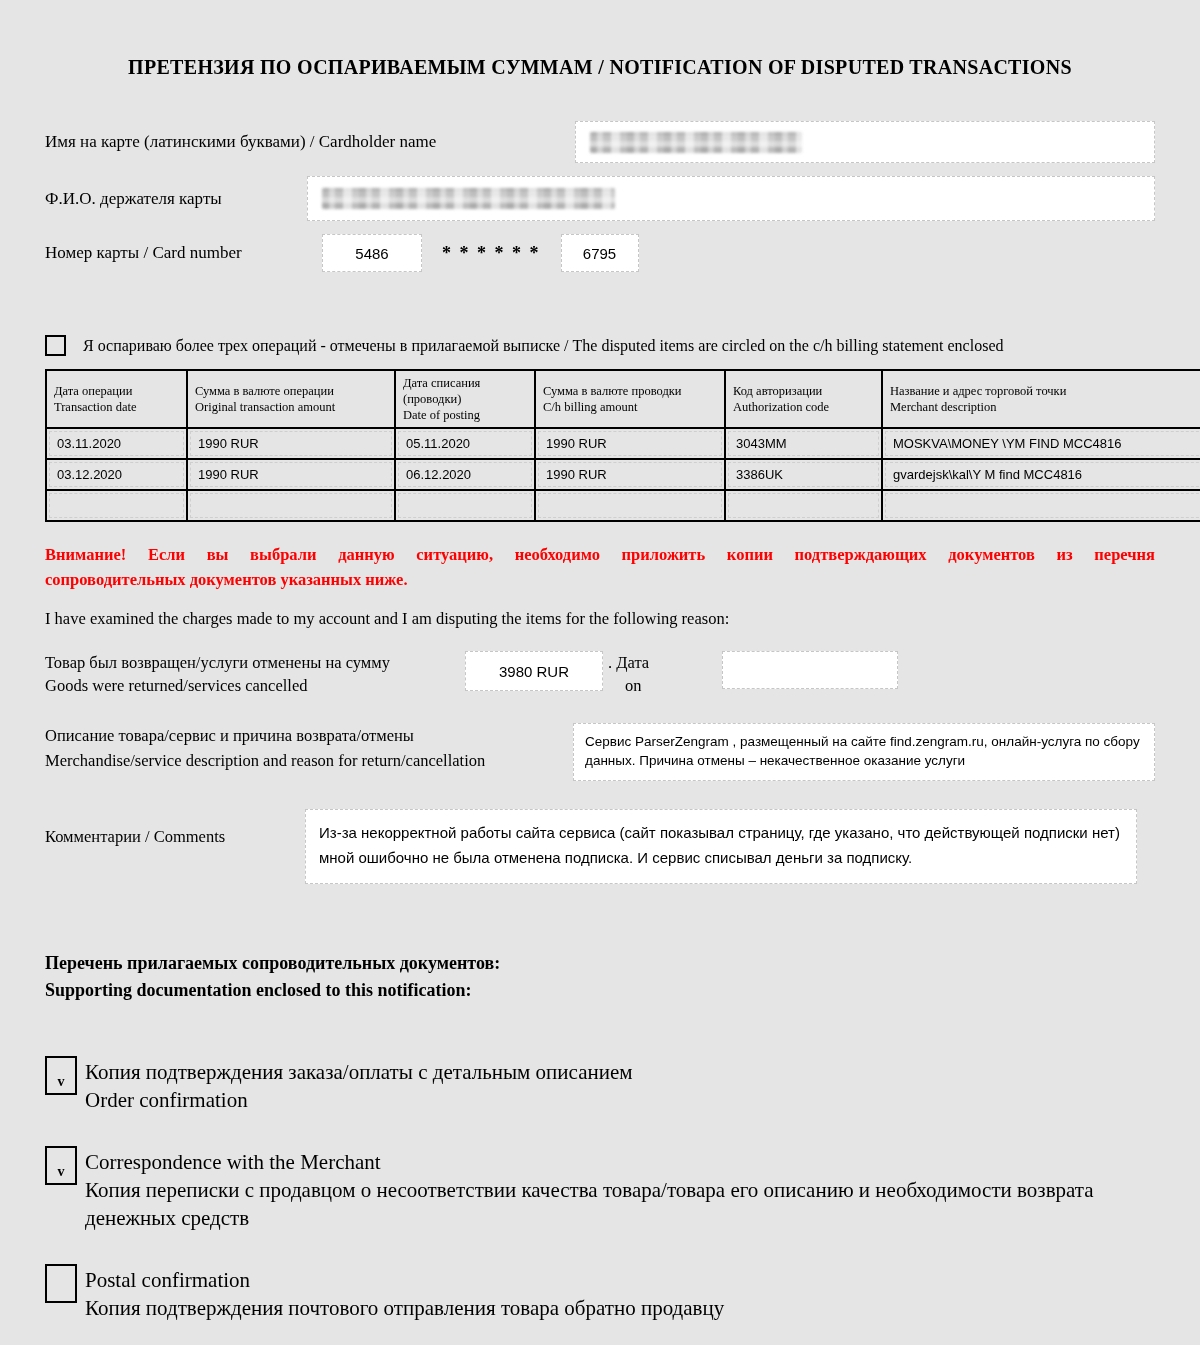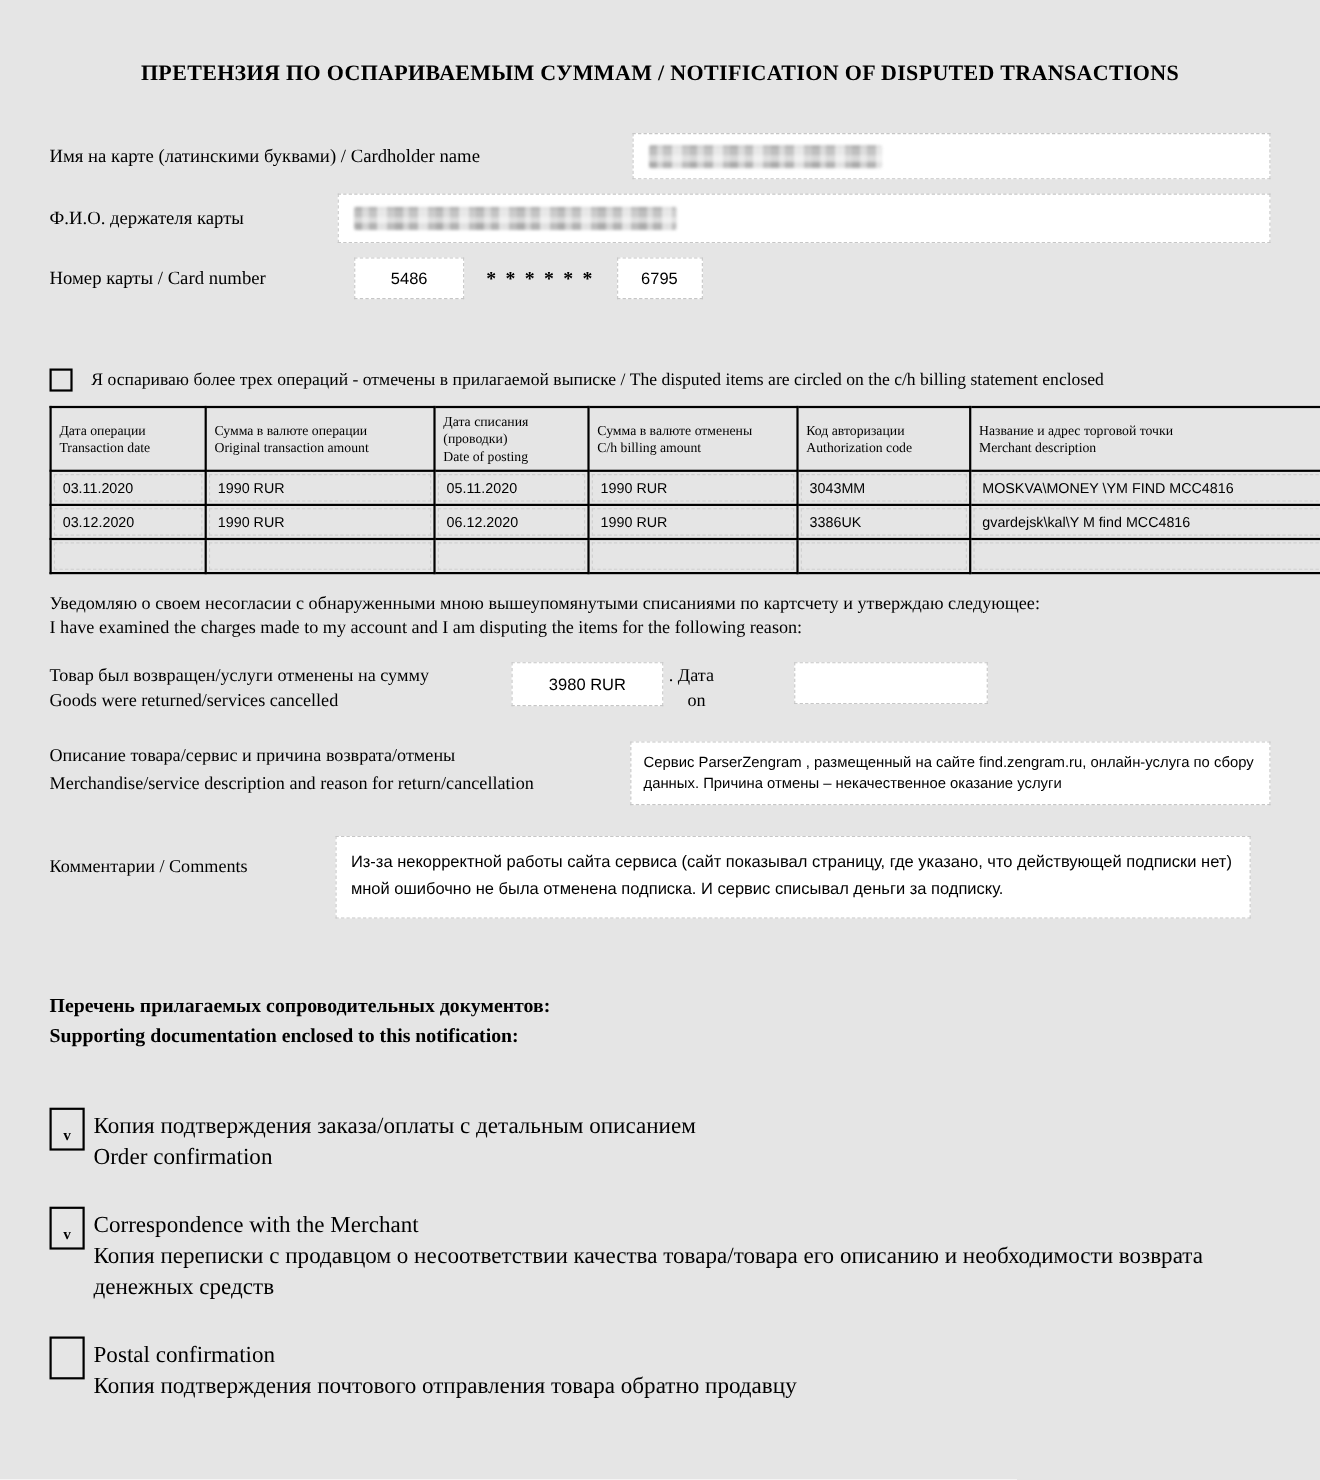--- a/index.html
+++ b/index.html
@@ -132,21 +132,21 @@
       </th>
       <th class="c2">
         <div>Сумма в валюте операции</div>
         <div>Original transaction amount</div>
       </th>
       <th class="c3">
         <div>Дата списания (проводки)</div>
         <div>Date of posting</div>
       </th>
       <th class="c4">
-        <div>Сумма в валюте отменены</div>
+        <div>Сумма в валюте проводки</div>
         <div>C/h billing amount</div>
       </th>
       <th class="c5">
         <div>Код авторизации</div>
         <div>Authorization code</div>
       </th>
       <th class="c6">
         <div>Название и адрес торговой точки</div>
         <div>Merchant description</div>
       </th>
@@ -207,23 +207,26 @@
       <td>
             <div class="cellbox"></div>
           </td>
       <td>
             <div class="cellbox"></div>
           </td>
     </tr>
   </tbody>
     </table>
 
+  <div class="warning">
+    <div class="l1">Внимание! Если вы выбрали данную ситуацию, необходимо приложить копии подтверждающих документов из перечня</div>
+    <div class="l2">сопроводительных документов указанных ниже.</div>
+  </div>
 
   <div class="statement">
-    <div>Уведомляю о своем несогласии с обнаруженными мною вышеупомянутыми списаниями по картсчету и утверждаю следующее:</div>
     <div>I have examined the charges made to my account and I am disputing the items for the following reason:</div>
   </div>
 
   <div class="goods-row">
     <div class="goods-label">
       <div>Товар был возвращен/услуги отменены на сумму</div>
       <div>Goods were returned/services cancelled</div>
     </div>
     <div class="ibox amount-box">3980 RUR</div>
     <div class="date-labels">

